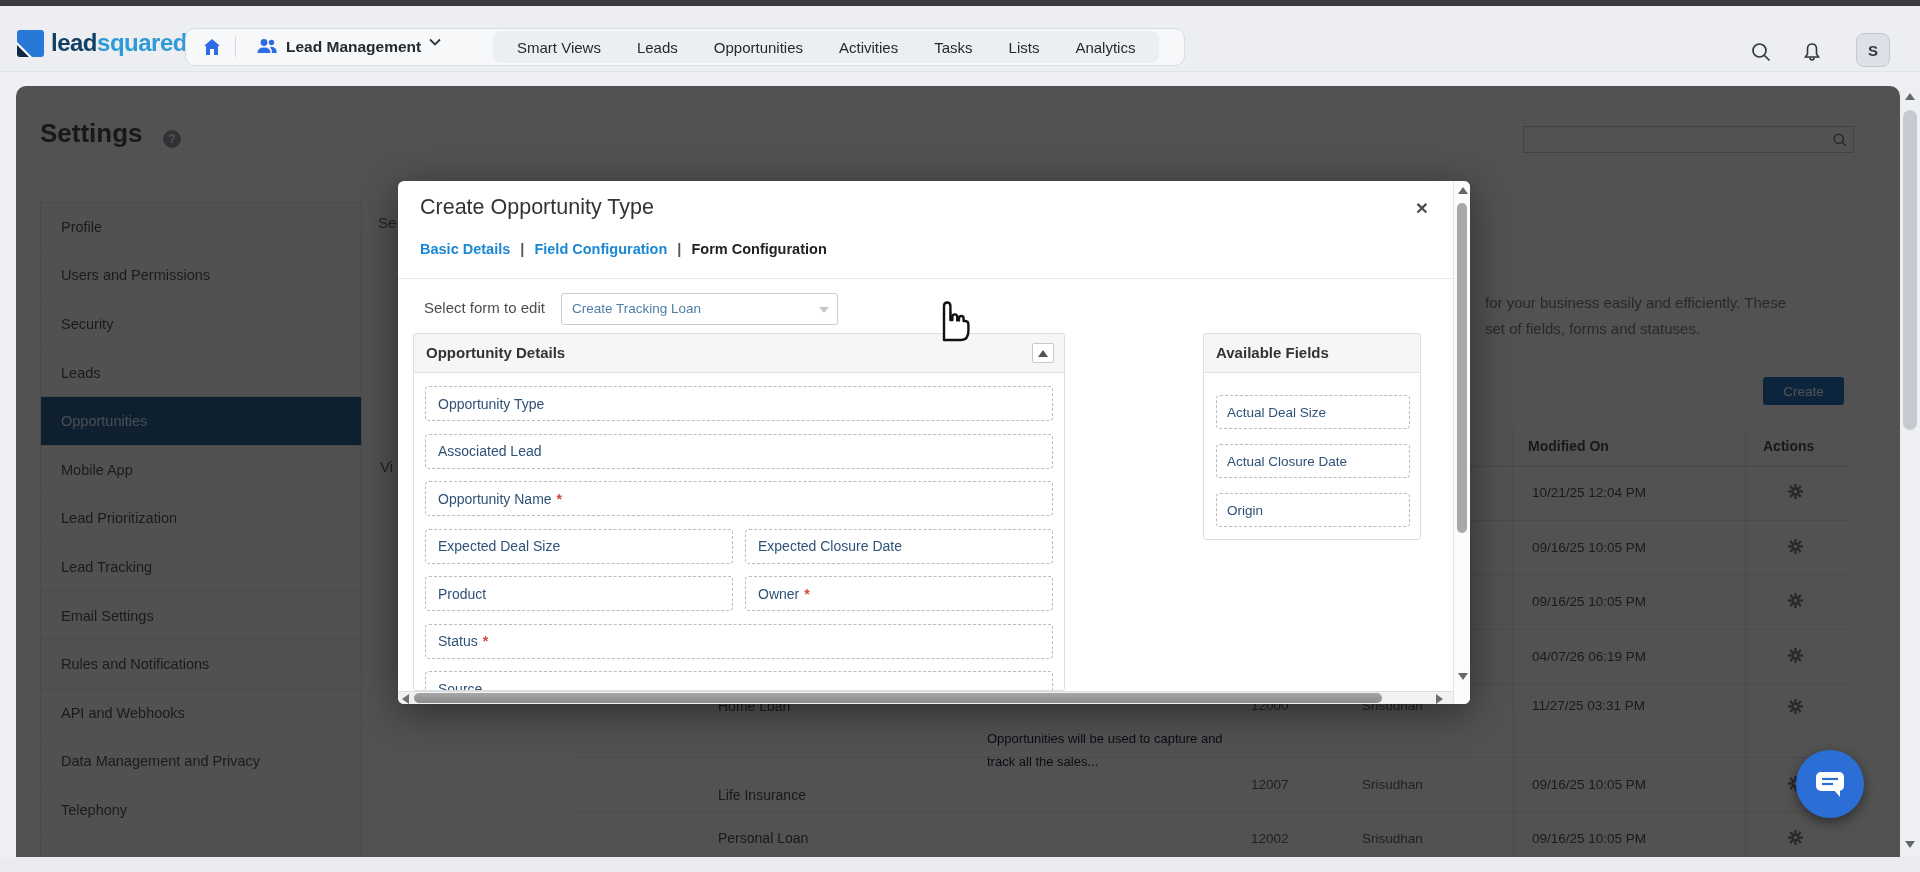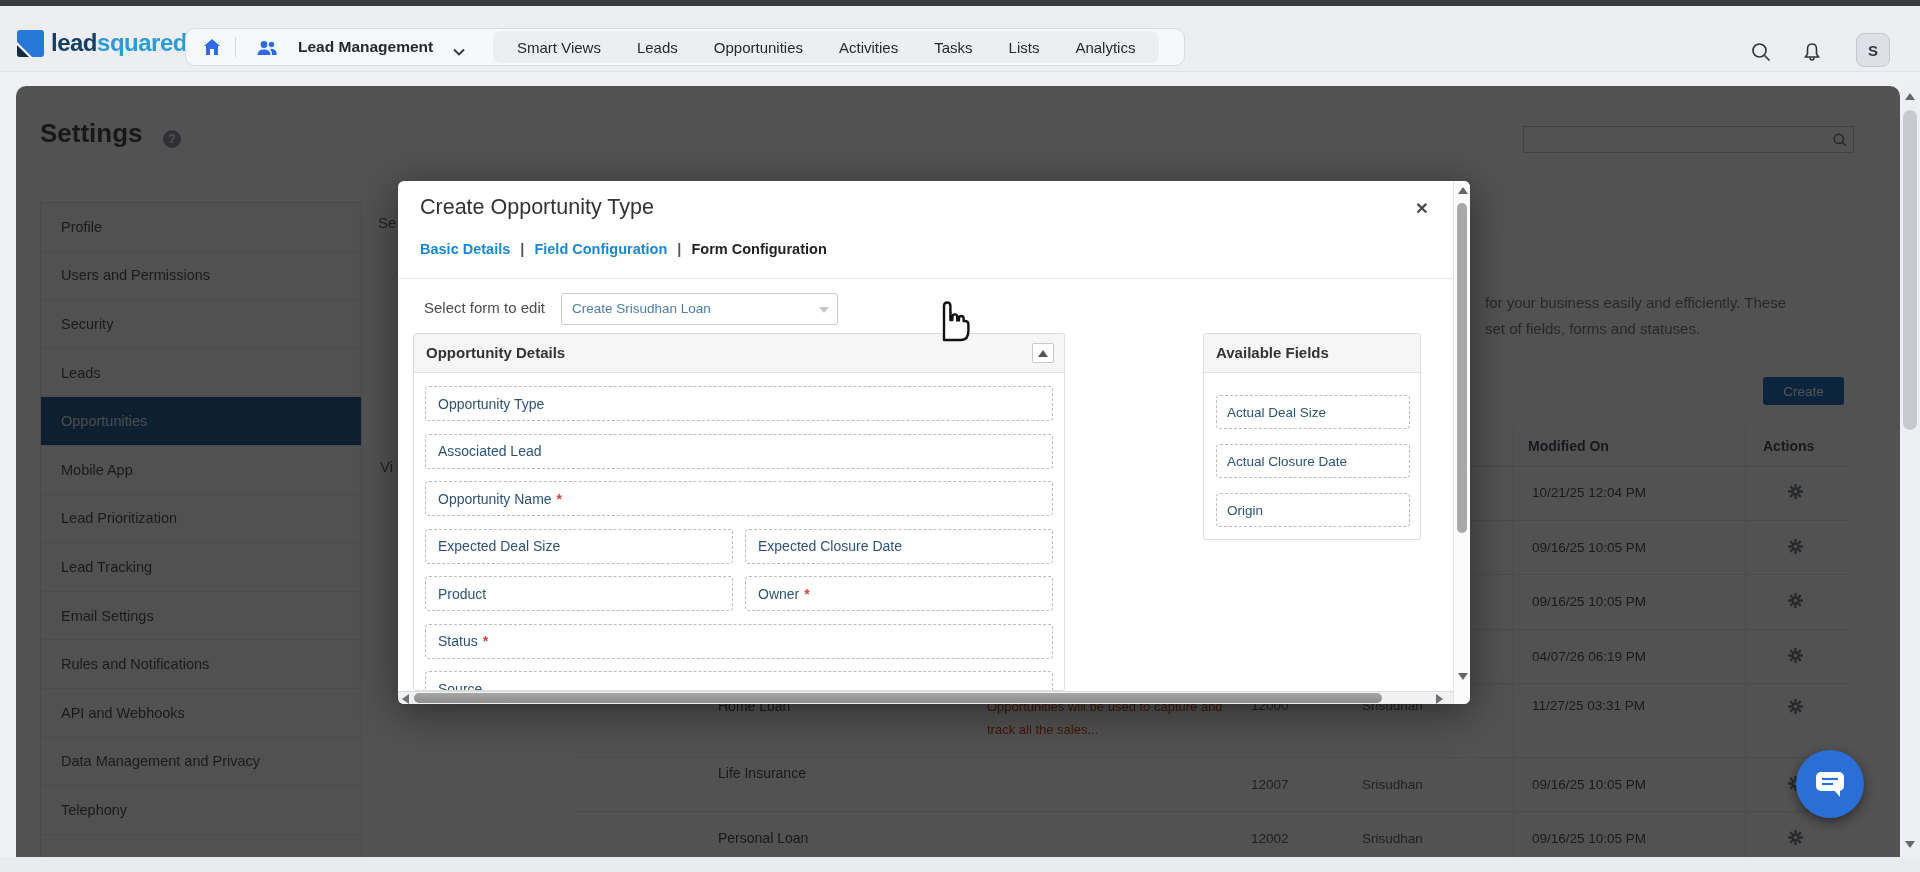--- a/index.html
+++ b/index.html
@@ -13,21 +13,21 @@
   .logo-mark{position:relative;width:27px;height:27px;background:#2878d8;border-radius:3px;overflow:hidden;}
   .logo-mark .fold-white{position:absolute;left:0;bottom:0;width:0;height:0;border-left:15px solid #ffffff;border-top:15px solid transparent;}
   .logo-mark .fold-dark{position:absolute;left:0;bottom:0;width:0;height:0;border-left:12px solid #0e2a47;border-top:12px solid transparent;}
   .brand-text{font-size:24px;font-weight:600;letter-spacing:-0.5px;}
   .brand-lead{color:#123f63;}
   .brand-squared{color:#2e9bd6;}
 
   .nav-pill{position:absolute;left:185px;top:22px;width:1000px;height:38px;background:#f6f8fa;border:1px solid #d8dce1;border-radius:10px;box-sizing:border-box;display:flex;align-items:center;}
   .home-btn{margin-left:13px;width:26px;height:26px;display:flex;align-items:center;justify-content:center;}
   .nav-divider{width:1px;height:20px;background:#d4d8dd;margin:0 10px;}
-  .workspace{display:flex;align-items:flex-end;gap:20px;padding:0 10px;}
+  .workspace{display:flex;align-items:flex-start;gap:8px;padding:0 10px;}
   .workspace-label{font-size:15.5px;font-weight:600;color:#26292e;}
   .menu-pill{position:absolute;left:307px;top:2px;height:32px;background:#eceff2;border-radius:8px;display:flex;align-items:center;padding:0 6px;}
   .menu-item{font-size:15px;color:#26292e;padding:0 18px;white-space:nowrap;cursor:default;}
   .top-right-icon{position:absolute;top:35px;}
   .avatar{position:absolute;left:1856px;top:27px;width:34px;height:34px;background:#dde1e7;border:1px solid #c3c9d1;border-radius:8px;box-sizing:border-box;display:flex;align-items:center;justify-content:center;font-size:15px;color:#33363b;font-weight:600;}
 
   
   .content-card{position:absolute;left:16px;top:86px;width:1884px;height:771px;background:#ffffff;border-radius:10px 10px 0 0;z-index:1;}
   .settings-title{position:absolute;left:40px;top:118px;font-size:26px;font-weight:600;color:#3a3d41;z-index:1;}
   .help-badge{position:absolute;left:163px;top:130px;width:18px;height:18px;border-radius:50%;background:#8e9297;color:#ffffff;font-size:12px;font-weight:700;display:flex;align-items:center;justify-content:center;z-index:1;}
@@ -44,21 +44,21 @@
   .intro-line{position:absolute;left:1485px;font-size:15px;color:#6f7378;z-index:1;white-space:nowrap;}
   .create-btn{position:absolute;left:1763px;top:377px;width:81px;height:28px;background:#1568b2;border-radius:3px;color:#ffffff;font-size:13.5px;display:flex;align-items:center;justify-content:center;z-index:1;}
 
   .opp-table{position:absolute;left:575px;top:428px;width:1273px;height:429px;z-index:1;font-size:13.5px;color:#43474c;}
   .t-header{position:absolute;left:0;top:0;width:1273px;height:38px;border-bottom:1px solid #d9dcdf;}
   .t-header .h-label{position:absolute;top:10px;font-size:14px;font-weight:700;color:#3d4046;}
   .vline{position:absolute;top:0;width:1px;height:429px;background:#e2e4e7;}
   .t-row{position:absolute;left:0;width:1273px;border-bottom:1px solid #e6e8ea;box-sizing:border-box;}
   .cell{position:absolute;white-space:nowrap;}
   .cell.name{left:143px;color:#3e4246;font-size:14px;}
-  .cell.desc{left:412px;width:250px;white-space:normal;color:#c2410c;font-size:13px;line-height:1.75;}
+  .cell.desc{left:412px;width:250px;white-space:normal;color:#0f172a;font-size:13px;line-height:1.75;margin-top:32px;}
   .cell.code{left:676px;color:#53575c;}
   .cell.owner{left:787px;color:#53575c;}
   .cell.date{left:957px;}
   .gear{position:absolute;left:1206px;width:28px;text-align:center;}
 
   .overlay{position:absolute;left:16px;top:86px;width:1884px;height:771px;background:rgba(8,9,10,0.70);border-radius:10px 10px 0 0;z-index:2;}
 
   
   .browser-scroll{position:absolute;left:1900px;top:86px;width:20px;height:771px;background:#edeff2;z-index:1;}
   .bs-thumb{position:absolute;left:3px;top:24px;width:14px;height:320px;background:#c6cad0;border-radius:7px;}
@@ -318,21 +318,21 @@
             <g stroke="#73767b" stroke-width="2.4">
               <line x1="8.5" y1="1" x2="8.5" y2="16"></line>
               <line x1="1" y1="8.5" x2="16" y2="8.5"></line>
               <line x1="3.2" y1="3.2" x2="13.8" y2="13.8"></line>
               <line x1="13.8" y1="3.2" x2="3.2" y2="13.8"></line>
             </g>
             <circle cx="8.5" cy="8.5" r="1.7" fill="#fbfbfb"></circle>
           </svg></span>
     </div>
     <div class="t-row" style="top:330px;height:54px;">
-      <span class="cell name" style="top:7px;">Life Insurance</span>
+      <span class="cell name" style="top:29px;">Life Insurance</span>
       <span class="cell code" style="top:19px;">12007</span>
       <span class="cell owner" style="top:19px;">Srisudhan</span>
       <span class="cell date" style="top:19px;">09/16/25 10:05 PM</span>
       <span class="gear" style="top:17px;"><svg width="17" height="17" viewBox="0 0 17 17">
             <circle cx="8.5" cy="8.5" r="4" fill="#73767b"></circle>
             <g stroke="#73767b" stroke-width="2.4">
               <line x1="8.5" y1="1" x2="8.5" y2="16"></line>
               <line x1="1" y1="8.5" x2="16" y2="8.5"></line>
               <line x1="3.2" y1="3.2" x2="13.8" y2="13.8"></line>
               <line x1="13.8" y1="3.2" x2="3.2" y2="13.8"></line>
@@ -374,21 +374,21 @@
       <span class="lnk">Basic Details</span>
       <span class="sep">|</span>
       <span class="lnk">Field Configuration</span>
       <span class="sep">|</span>
       <span class="active">Form Configuration</span>
     </div>
     <div class="modal-hr"></div>
 
     <div class="select-label">Select form to edit</div>
     <div class="form-select">
-      <span class="val">Create Srisudhan Loan</span>
+      <span class="val">Create Tracking Loan</span>
       <span class="chev"></span>
     </div>
 
     <div class="panel opp-details">
       <div class="panel-head">
         <span class="p-title">Opportunity Details</span>
         <span class="collapse-btn">
             <span class="tri up"></span>
           </span>
       </div>

